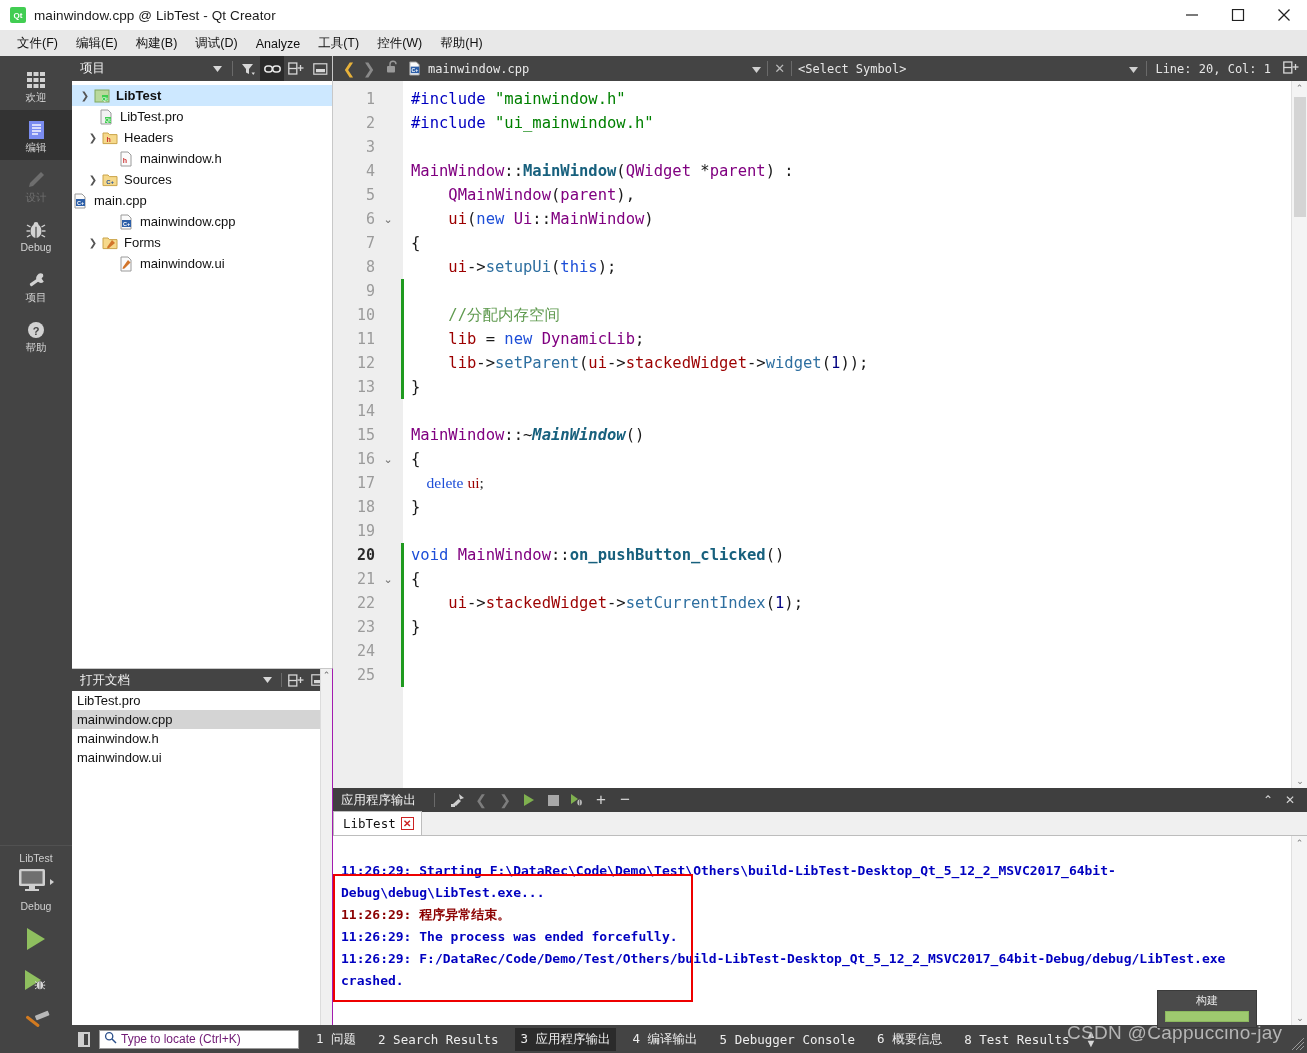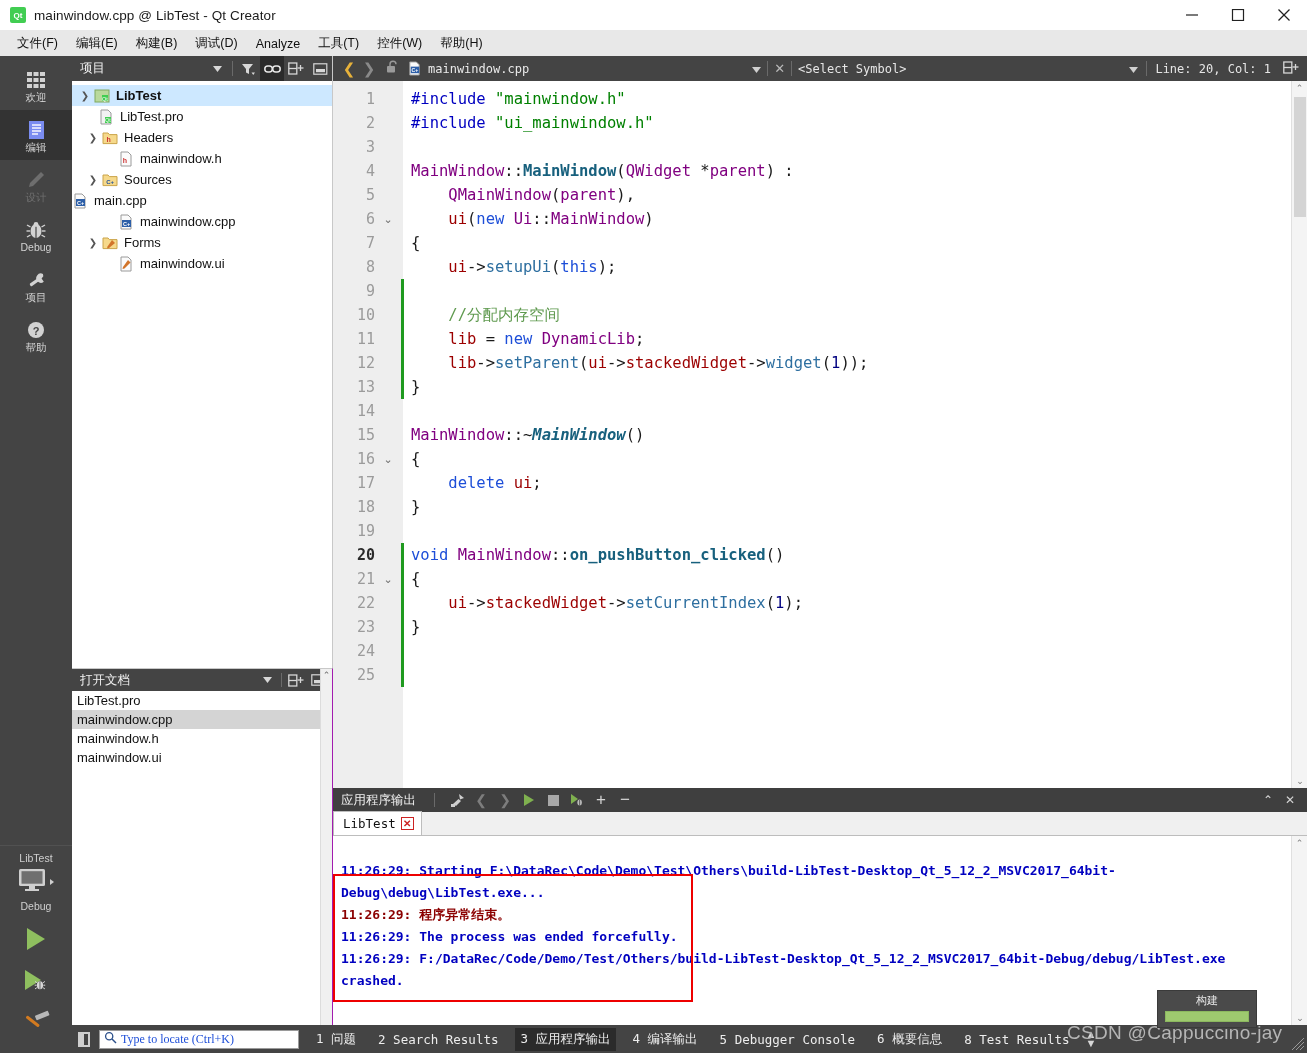--- a/index.html
+++ b/index.html
@@ -249,21 +249,21 @@
   }
   #statusbar .sq{
     width:12px; height:15px; border:2px solid #cfcfcf; margin-left:6px; position:relative;
   }
   #statusbar .sq::after{ content:""; position:absolute; left:0; top:0; bottom:0; width:4px; background:#cfcfcf; }
   #locatebox{
     width:200px; height:19px; background:#ffffff; border:1px solid #9a9a9a;
     margin-left:9px; display:flex; align-items:center; padding-left:4px; gap:4px;
   }
   #locatebox .lupe{ flex:none; }
-  #locatebox .ph{ color:#1d4ed8; font-size:12px; font-family:Liberation Serif, serif;text-align:center; }
+  #locatebox .ph{ color:#701a75; font-size:12px; font-family:Liberation Sans, sans-serif;text-align:center; }
   .stab{
     margin-left:12px; font-family:"DejaVu Sans Mono", monospace; font-size:12.5px;
     padding:3px 5px; color:#ededed;
   }
   .stab.on{ background:#2b2b2b; }
   #statusbar .updown{ margin-left:11px; font-size:11px; color:#d8d8d8; line-height:9px; text-align:center;}
 
   
   #grip{ position:absolute; right:2px; bottom:2px; width:14px; height:14px; }
 </style>
@@ -698,21 +698,21 @@
       <div class="cline" style="margin-top: 0px;"><span class="t-plain">{</span></div>
       <div class="cline" style="margin-top: 0px;"><span class="t-plain">    </span><span class="t-var">ui</span><span class="t-plain">-&gt;</span><span class="t-call">setupUi</span><span class="t-plain">(</span><span class="t-kw">this</span><span class="t-plain">);</span></div>
       <div class="cline" style="margin-top: 0px;">&nbsp;</div>
       <div class="cline" style="margin-top: 0px;"><span class="t-cmt">    //分配内存空间</span></div>
       <div class="cline" style="margin-top: 0px;"><span class="t-plain">    </span><span class="t-var">lib</span><span class="t-plain"> = </span><span class="t-kw">new</span><span class="t-plain"> </span><span class="t-cls">DynamicLib</span><span class="t-plain">;</span></div>
       <div class="cline" style="margin-top: 0px;"><span class="t-plain">    </span><span class="t-var">lib</span><span class="t-plain">-&gt;</span><span class="t-call">setParent</span><span class="t-plain">(</span><span class="t-var">ui</span><span class="t-plain">-&gt;</span><span class="t-var">stackedWidget</span><span class="t-plain">-&gt;</span><span class="t-call">widget</span><span class="t-plain">(</span><span class="t-num">1</span><span class="t-plain">));</span></div>
       <div class="cline" style="margin-top: 0px;"><span class="t-plain">}</span></div>
       <div class="cline" style="margin-top: 0px;">&nbsp;</div>
       <div class="cline" style="margin-top: 0px;"><span class="t-cls">MainWindow</span><span class="t-plain">::~</span><span class="t-fni">MainWindow</span><span class="t-plain">()</span></div>
       <div class="cline" style="margin-top: 0px;"><span class="t-plain">{</span></div>
-      <div class="cline" style="margin-top: 0px;"><span class="t-plain">    </span><span class="t-kw">delete</span><span class="t-plain"> </span><span class="t-var">ui</span><span class="t-plain">;</span></div>
+      <div class="cline" style="margin-top: 0px; font-family: Liberation Serif, serif;"><span class="t-plain">    </span><span class="t-kw">delete</span><span class="t-plain"> </span><span class="t-var">ui</span><span class="t-plain">;</span></div>
       <div class="cline" style="margin-top: 0px;"><span class="t-plain">}</span></div>
       <div class="cline" style="margin-top: 0px;">&nbsp;</div>
       <div class="cline" style="margin-top: 0px;"><span class="t-kw">void</span><span class="t-plain"> </span><span class="t-cls">MainWindow</span><span class="t-plain">::</span><span class="t-fn">on_pushButton_clicked</span><span class="t-plain">()</span></div>
       <div class="cline" style="margin-top: 0px;"><span class="t-plain">{</span></div>
       <div class="cline" style="margin-top: 0px;"><span class="t-plain">    </span><span class="t-var">ui</span><span class="t-plain">-&gt;</span><span class="t-var">stackedWidget</span><span class="t-plain">-&gt;</span><span class="t-call">setCurrentIndex</span><span class="t-plain">(</span><span class="t-num">1</span><span class="t-plain">);</span></div>
       <div class="cline" style="margin-top: 0px;"><span class="t-plain">}</span></div>
       <div class="cline" style="margin-top: 0px;">&nbsp;</div>
     </div>
   <div id="edvscroll">
     <div class="arr">⌃</div>

